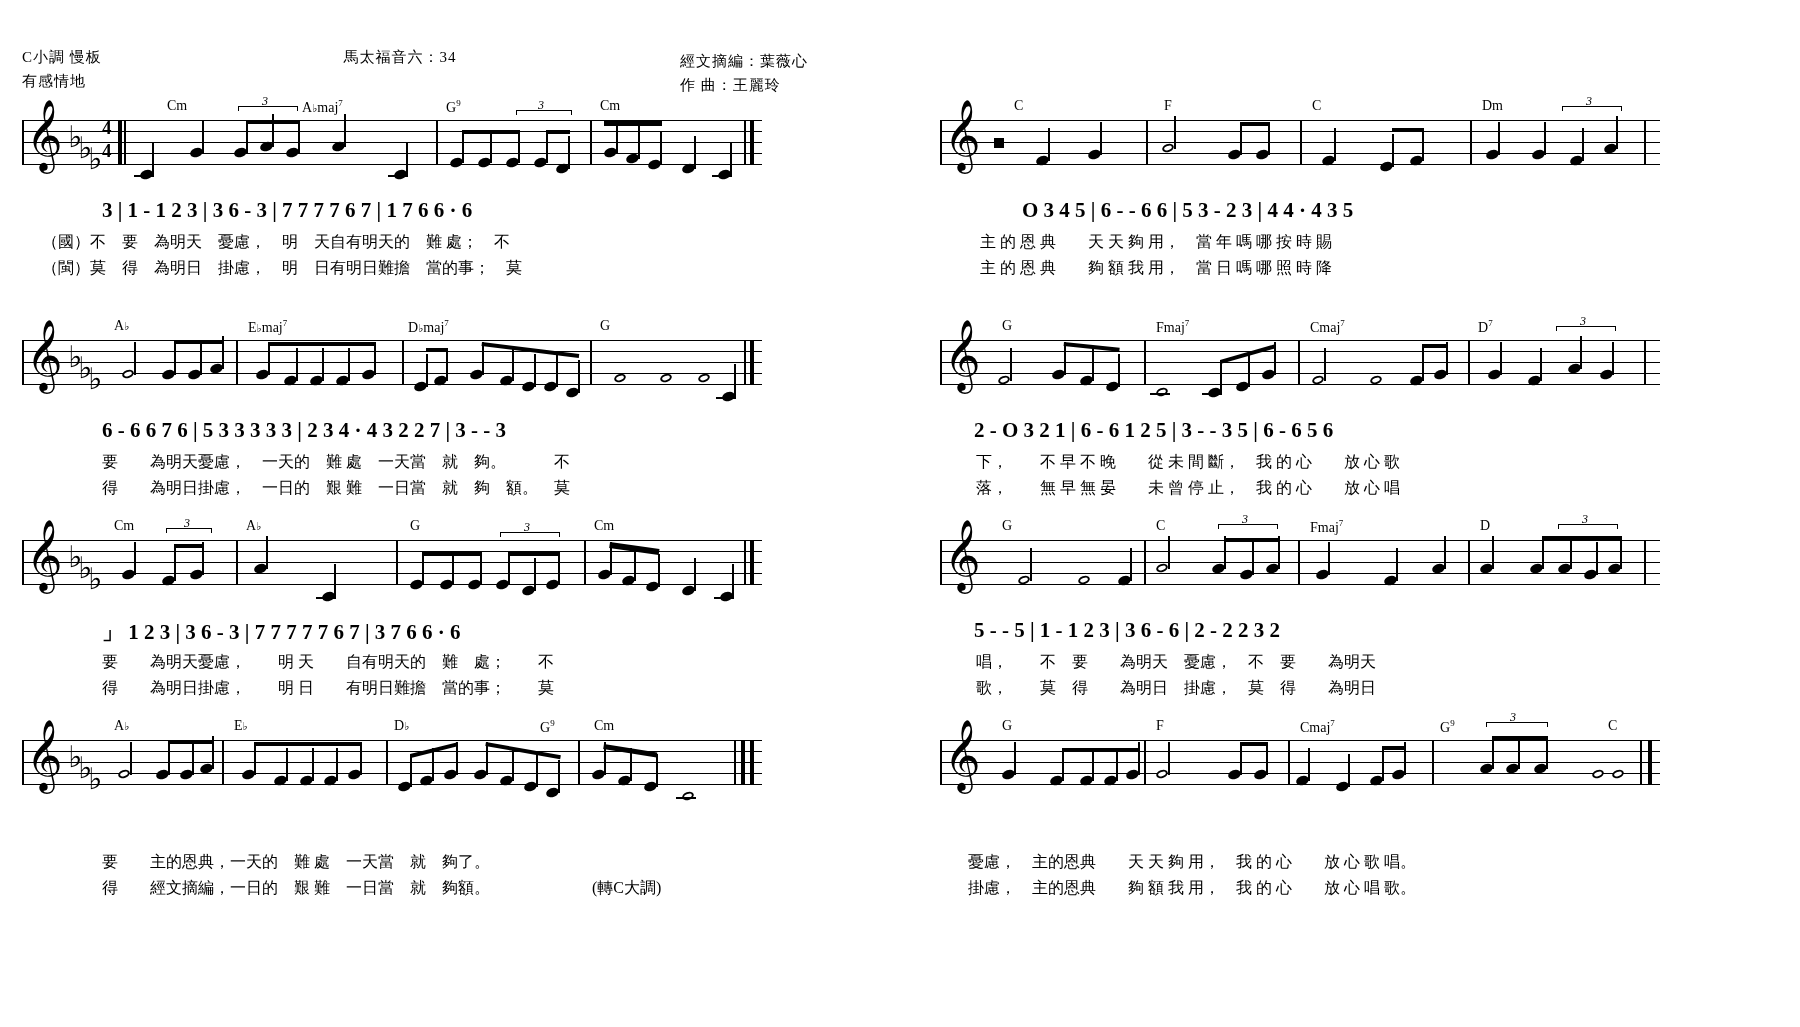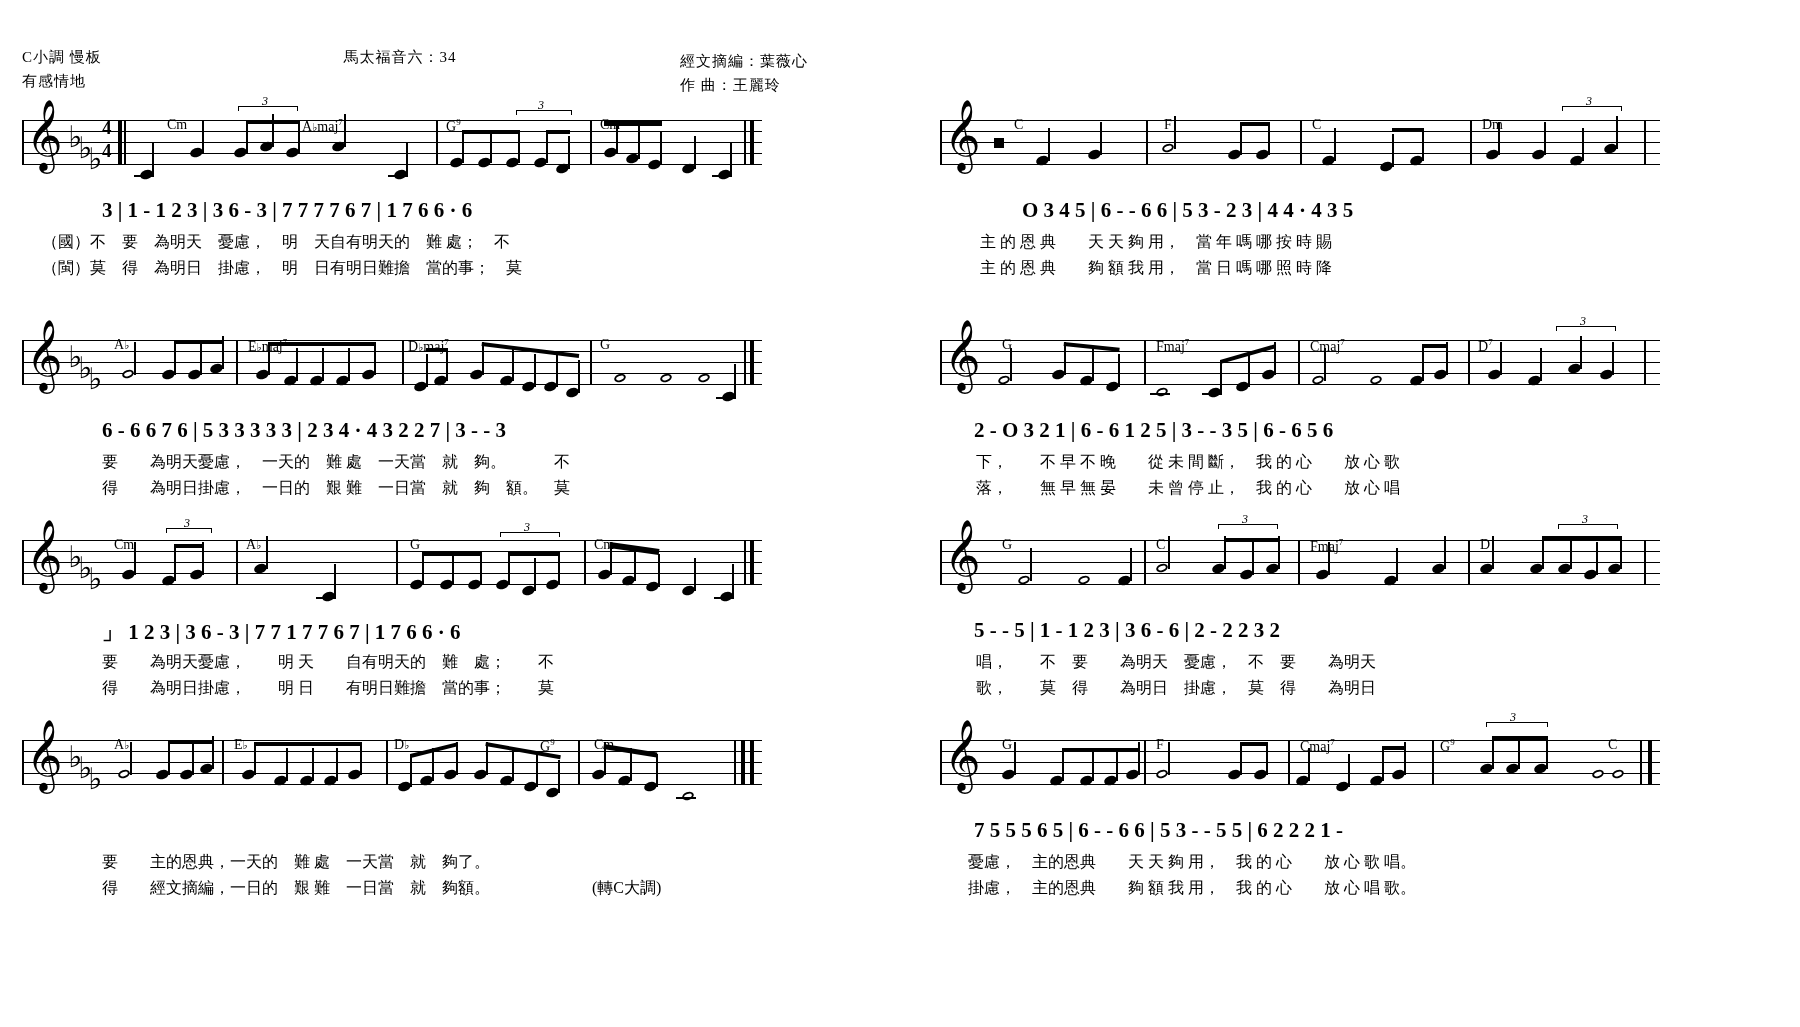--- a/index.html
+++ b/index.html
@@ -115,21 +115,20 @@
     font-size: 30px;
     font-family: "DejaVu Sans", sans-serif;
     line-height: 30px;
   }
 
   .chord {
     position: absolute;
     font-size: 14px;
     font-family: "Liberation Serif", serif;
     white-space: nowrap;
-    margin-top: 19px;
   }
   .chord sup { font-size: 9px; }
 
   
   .note {
     position: absolute;
     width: 13px;
     height: 9px;
     border-radius: 50%;
     background: #000;
@@ -546,21 +545,21 @@
     <div class="stem" style="left:612px; top:8px;"></div>
     <div class="note" style="left:624px; top:42px;"></div>
     <div class="stem" style="left:636px; top:14px;"></div>
     <div class="beam" style="left:588px; top:2px; width:50px; height:6px; transform:rotate(8deg); transform-origin:left top;"></div>
     <div class="note" style="left:660px; top:46px;"></div>
     <div class="stem" style="left:672px; top:18px;"></div>
     <div class="note" style="left:698px; top:52px;"></div>
     <div class="ledger" style="left:692px; top:57px;"></div>
     <div class="stem" style="left:710px; top:24px;"></div>
 
-    <div class="numrow" style="left:80px; top:78px;">」   1 2 3 | 3 6 - 3 | 7 7 1 7 7 6 7 | 1 7 6 6 ·    6</div>
+    <div class="numrow" style="left:80px; top:78px;">」   1 2 3 | 3 6 - 3 | 7 7 7 7 7 6 7 | 3 7 6 6 ·    6</div>
     <div class="lyricrow" style="left:80px; top:138px;">得　　為明日掛慮，　　明 日　　有明日難擔　當的事；　　莫</div>
     <div class="lyricrow" style="left:80px; top:112px;">要　　為明天憂慮，　　明 天　　自有明天的　難　處；　　不</div>
   </div>
 
   <div class="system" style="left:940px; top:540px; width:720px; height:165px;">
     <div class="staff">
       <div class="line"></div>
         <div class="line"></div>
         <div class="line"></div>
         <div class="line"></div>
@@ -762,18 +761,17 @@
     <div class="note" style="left:566px; top:24px;"></div>
     <div class="stem" style="left:578px; top:-4px;"></div>
     <div class="note" style="left:594px; top:24px;"></div>
     <div class="stem" style="left:606px; top:-4px;"></div>
     <div class="beam" style="left:552px; top:-4px; width:56px;"></div>
     <div class="triplet-bracket" style="left:546px; top:-18px; width:60px;"></div>
     <div class="triplet" style="left:570px; top:-30px;">3</div>
     <div class="note hollow" style="left:652px; top:30px;"></div>
     <div class="note hollow" style="left:672px; top:30px;"></div>
 
-    <div class="numrow" style="left:34px; top:78px;">7  5 5 5 6 5 | 6 - - 6 6 | 5 3 - - 5 5 | 6     2 2 2   1 -</div>
     <div class="lyricrow" style="left:28px; top:112px;">憂慮，　主的恩典　　天 天 夠 用，　我 的 心　　放 心 歌 唱。</div>
     <div class="lyricrow" style="left:28px; top:138px;">掛慮，　主的恩典　　夠 額 我 用，　我 的 心　　放 心 唱 歌。</div>
   </div>
 
 </div>
 
 </body></html>

